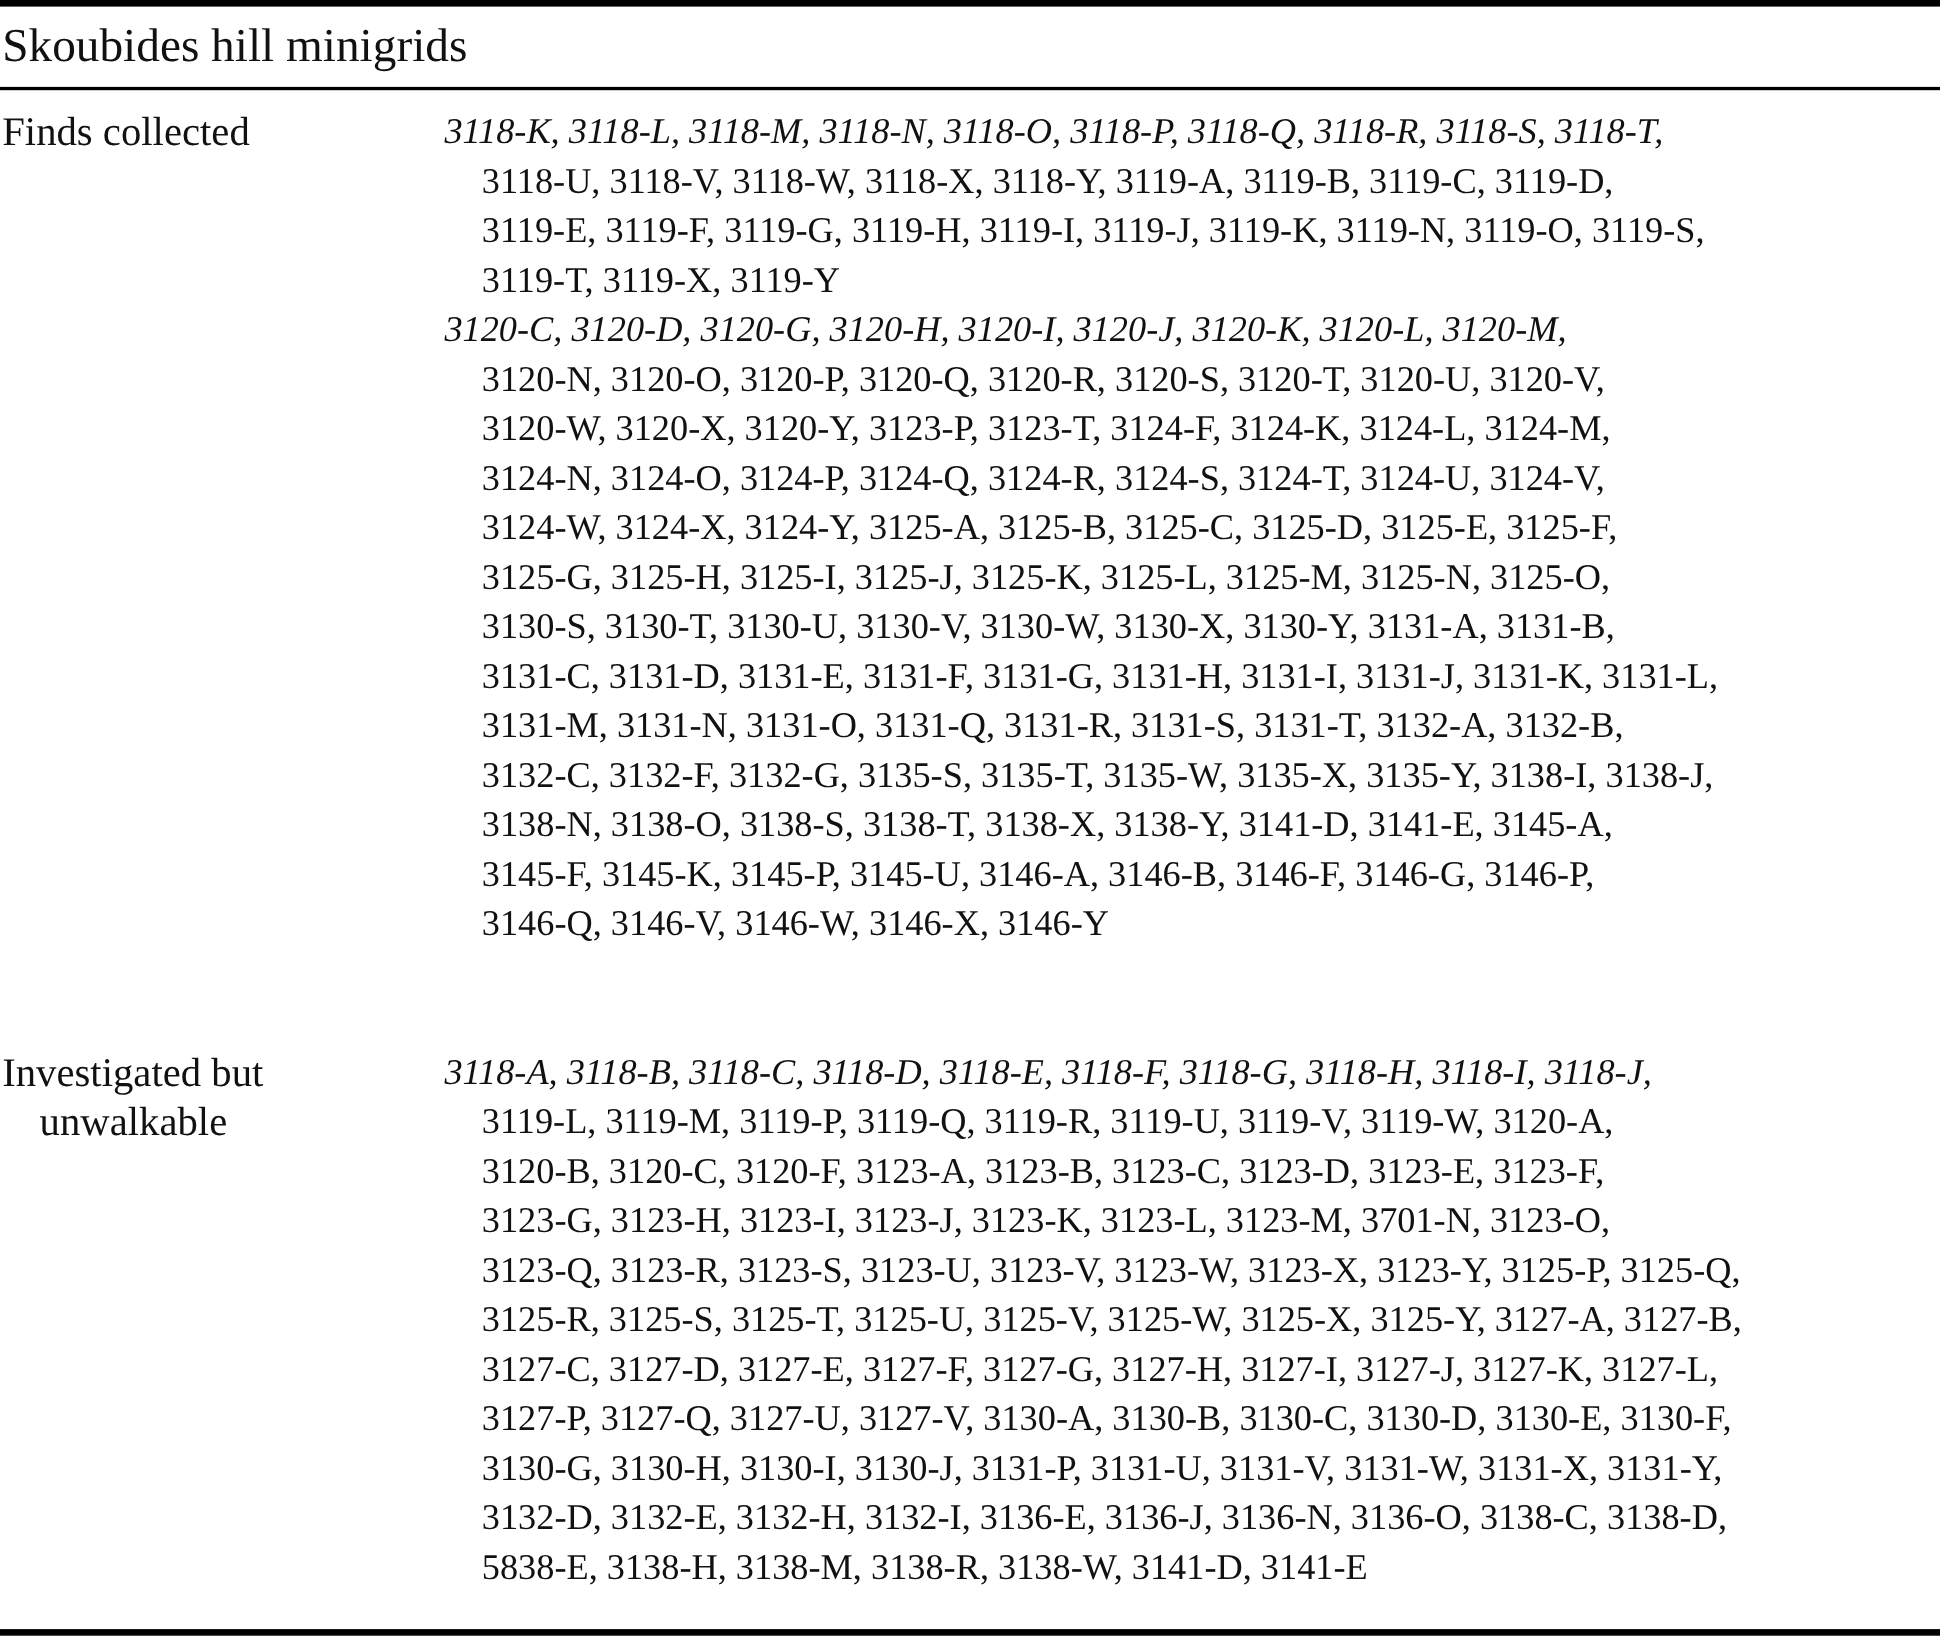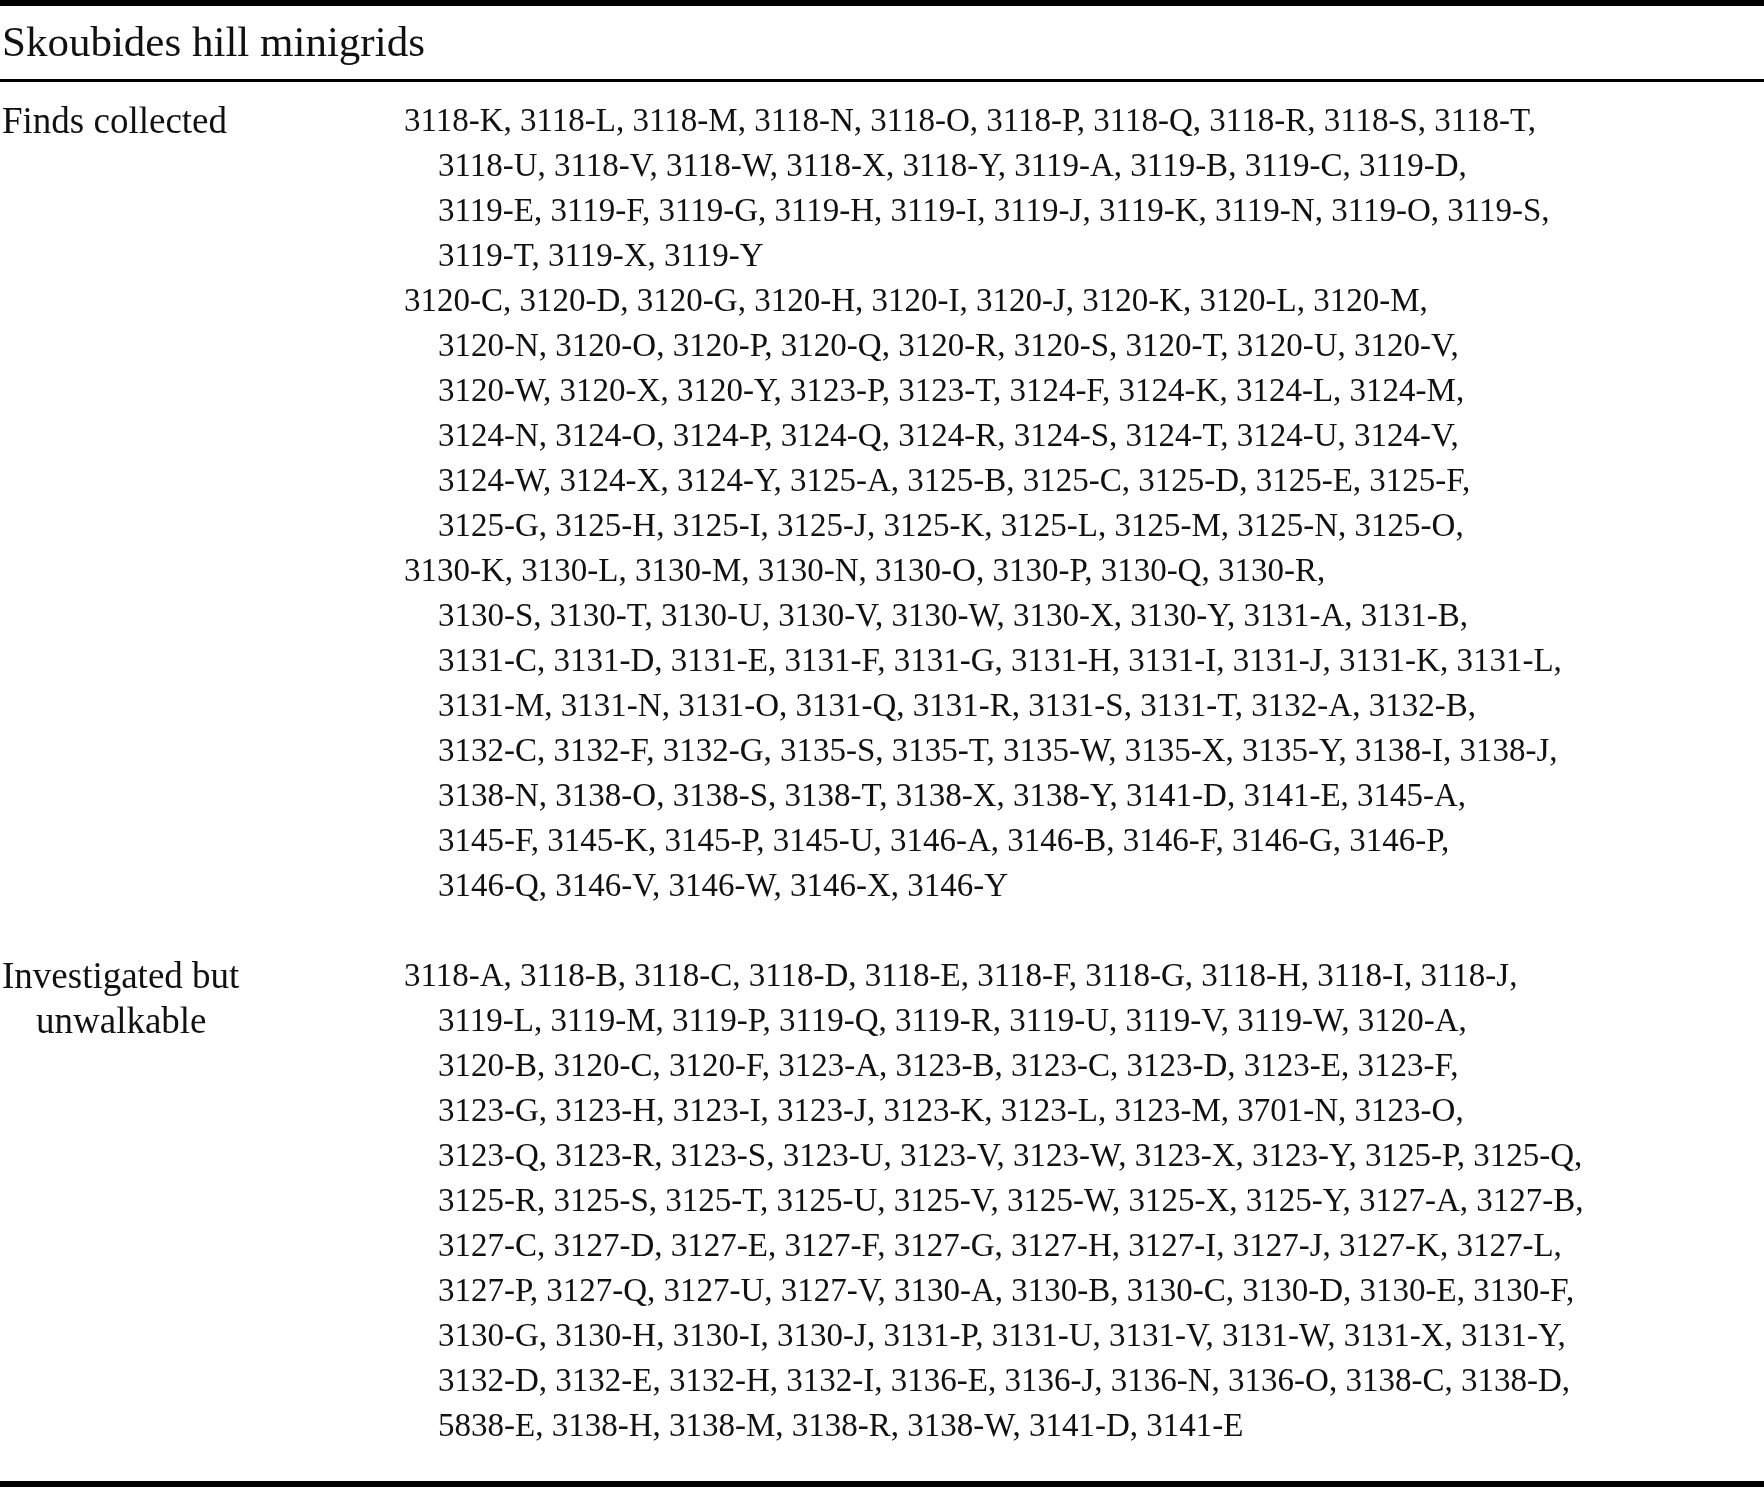--- a/index.html
+++ b/index.html
@@ -81,20 +81,21 @@
     }
     .line {
       display: block;
       font-size: 33px;
       line-height: 45px;
       white-space: nowrap;
       padding-left: 34px;
     }
     .line.first {
       padding-left: 0;
+      font-style: italic;
     }
   </style>
 </head>
 <body>
 
 <div class="table-wrap">
   <div class="rule-top"></div>
 
   <div class="title">Skoubides hill minigrids</div>
 
@@ -113,21 +114,20 @@
       </div>
       <div class="group">
         <span class="line first">3120-C, 3120-D, 3120-G, 3120-H, 3120-I, 3120-J, 3120-K, 3120-L, 3120-M,</span>
         <span class="line">3120-N, 3120-O, 3120-P, 3120-Q, 3120-R, 3120-S, 3120-T, 3120-U, 3120-V,</span>
         <span class="line">3120-W, 3120-X, 3120-Y, 3123-P, 3123-T, 3124-F, 3124-K, 3124-L, 3124-M,</span>
         <span class="line">3124-N, 3124-O, 3124-P, 3124-Q, 3124-R, 3124-S, 3124-T, 3124-U, 3124-V,</span>
         <span class="line">3124-W, 3124-X, 3124-Y, 3125-A, 3125-B, 3125-C, 3125-D, 3125-E, 3125-F,</span>
         <span class="line">3125-G, 3125-H, 3125-I, 3125-J, 3125-K, 3125-L, 3125-M, 3125-N, 3125-O,</span>
       </div>
       <div class="group">
-        <span class="line first">3130-K, 3130-L, 3130-M, 3130-N, 3130-O, 3130-P, 3130-Q, 3130-R,</span>
         <span class="line">3130-S, 3130-T, 3130-U, 3130-V, 3130-W, 3130-X, 3130-Y, 3131-A, 3131-B,</span>
         <span class="line">3131-C, 3131-D, 3131-E, 3131-F, 3131-G, 3131-H, 3131-I, 3131-J, 3131-K, 3131-L,</span>
         <span class="line">3131-M, 3131-N, 3131-O, 3131-Q, 3131-R, 3131-S, 3131-T, 3132-A, 3132-B,</span>
         <span class="line">3132-C, 3132-F, 3132-G, 3135-S, 3135-T, 3135-W, 3135-X, 3135-Y, 3138-I, 3138-J,</span>
         <span class="line">3138-N, 3138-O, 3138-S, 3138-T, 3138-X, 3138-Y, 3141-D, 3141-E, 3145-A,</span>
         <span class="line">3145-F, 3145-K, 3145-P, 3145-U, 3146-A, 3146-B, 3146-F, 3146-G, 3146-P,</span>
         <span class="line">3146-Q, 3146-V, 3146-W, 3146-X, 3146-Y</span>
       </div>
     </div>
   </div>

